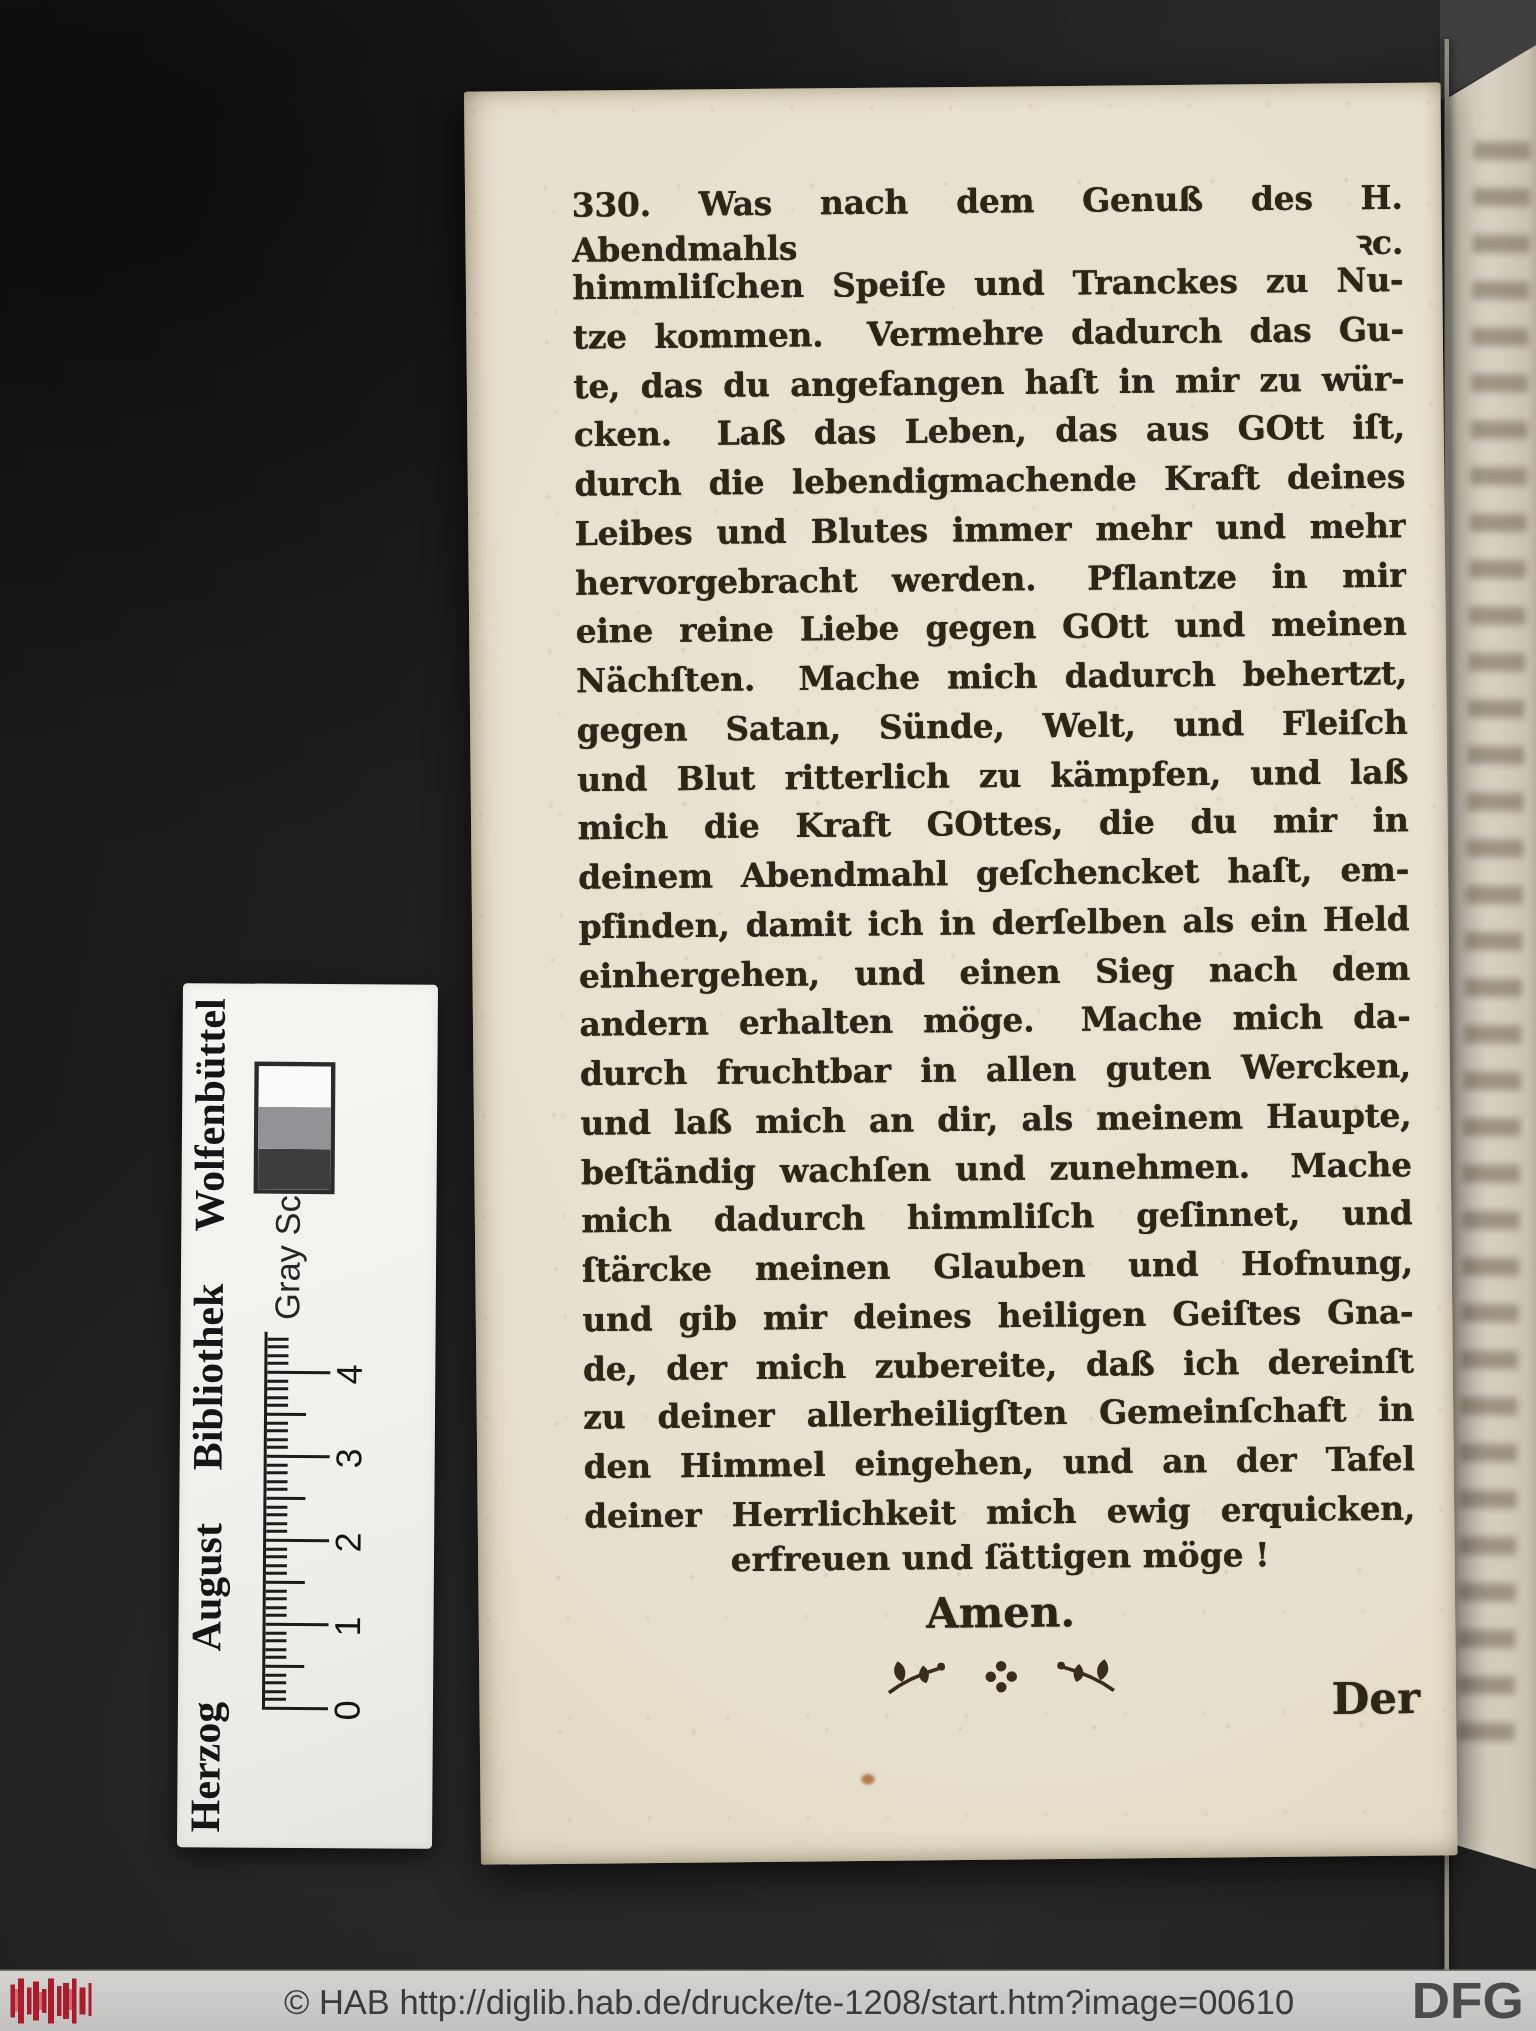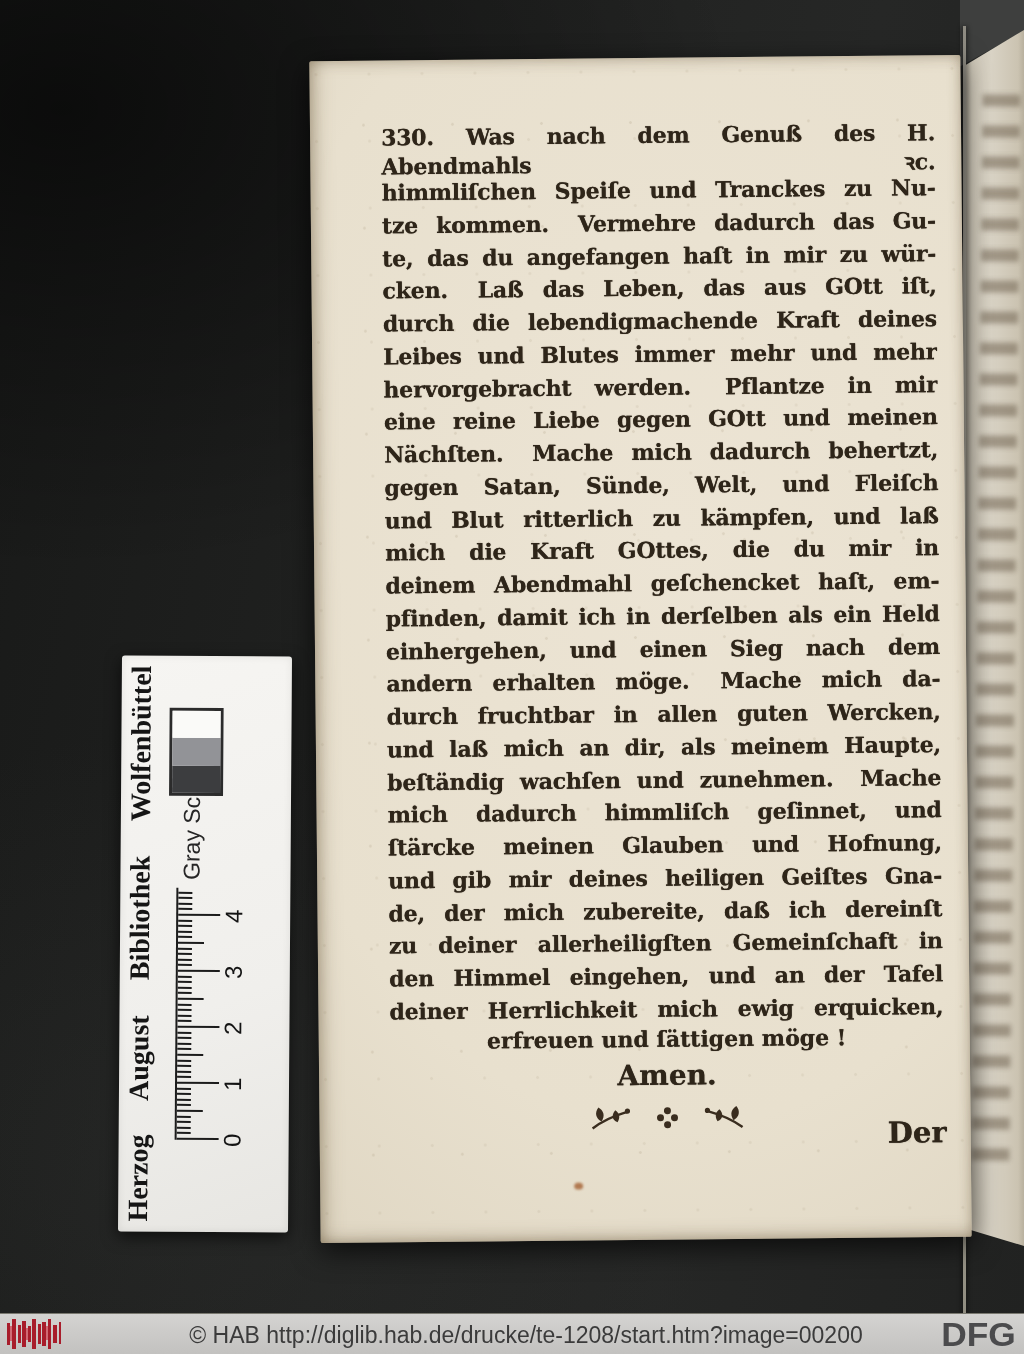--- a/index.html
+++ b/index.html
@@ -240,17 +240,17 @@
         <rect x="43" y="2" width="3" height="30"></rect>
           <rect x="48" y="8" width="4" height="18"></rect>
         <rect x="54" y="5" width="2" height="22"></rect>
       </g>
       <g fill="#d06b75">
         <rect x="5" y="9" width="2" height="15"></rect>
           <rect x="21" y="11" width="2" height="12"></rect>
         <rect x="41" y="9" width="2" height="14"></rect>
       </g>
     </svg>
-    <div class="copyright">© HAB http://diglib.hab.de/drucke/te-1208/start.htm?image=00200</div>
+    <div class="copyright">© HAB http://diglib.hab.de/drucke/te-1208/start.htm?image=00610</div>
     <div class="dfg">DFG</div>
   </div>
 
 </div>
 
 </body></html>

